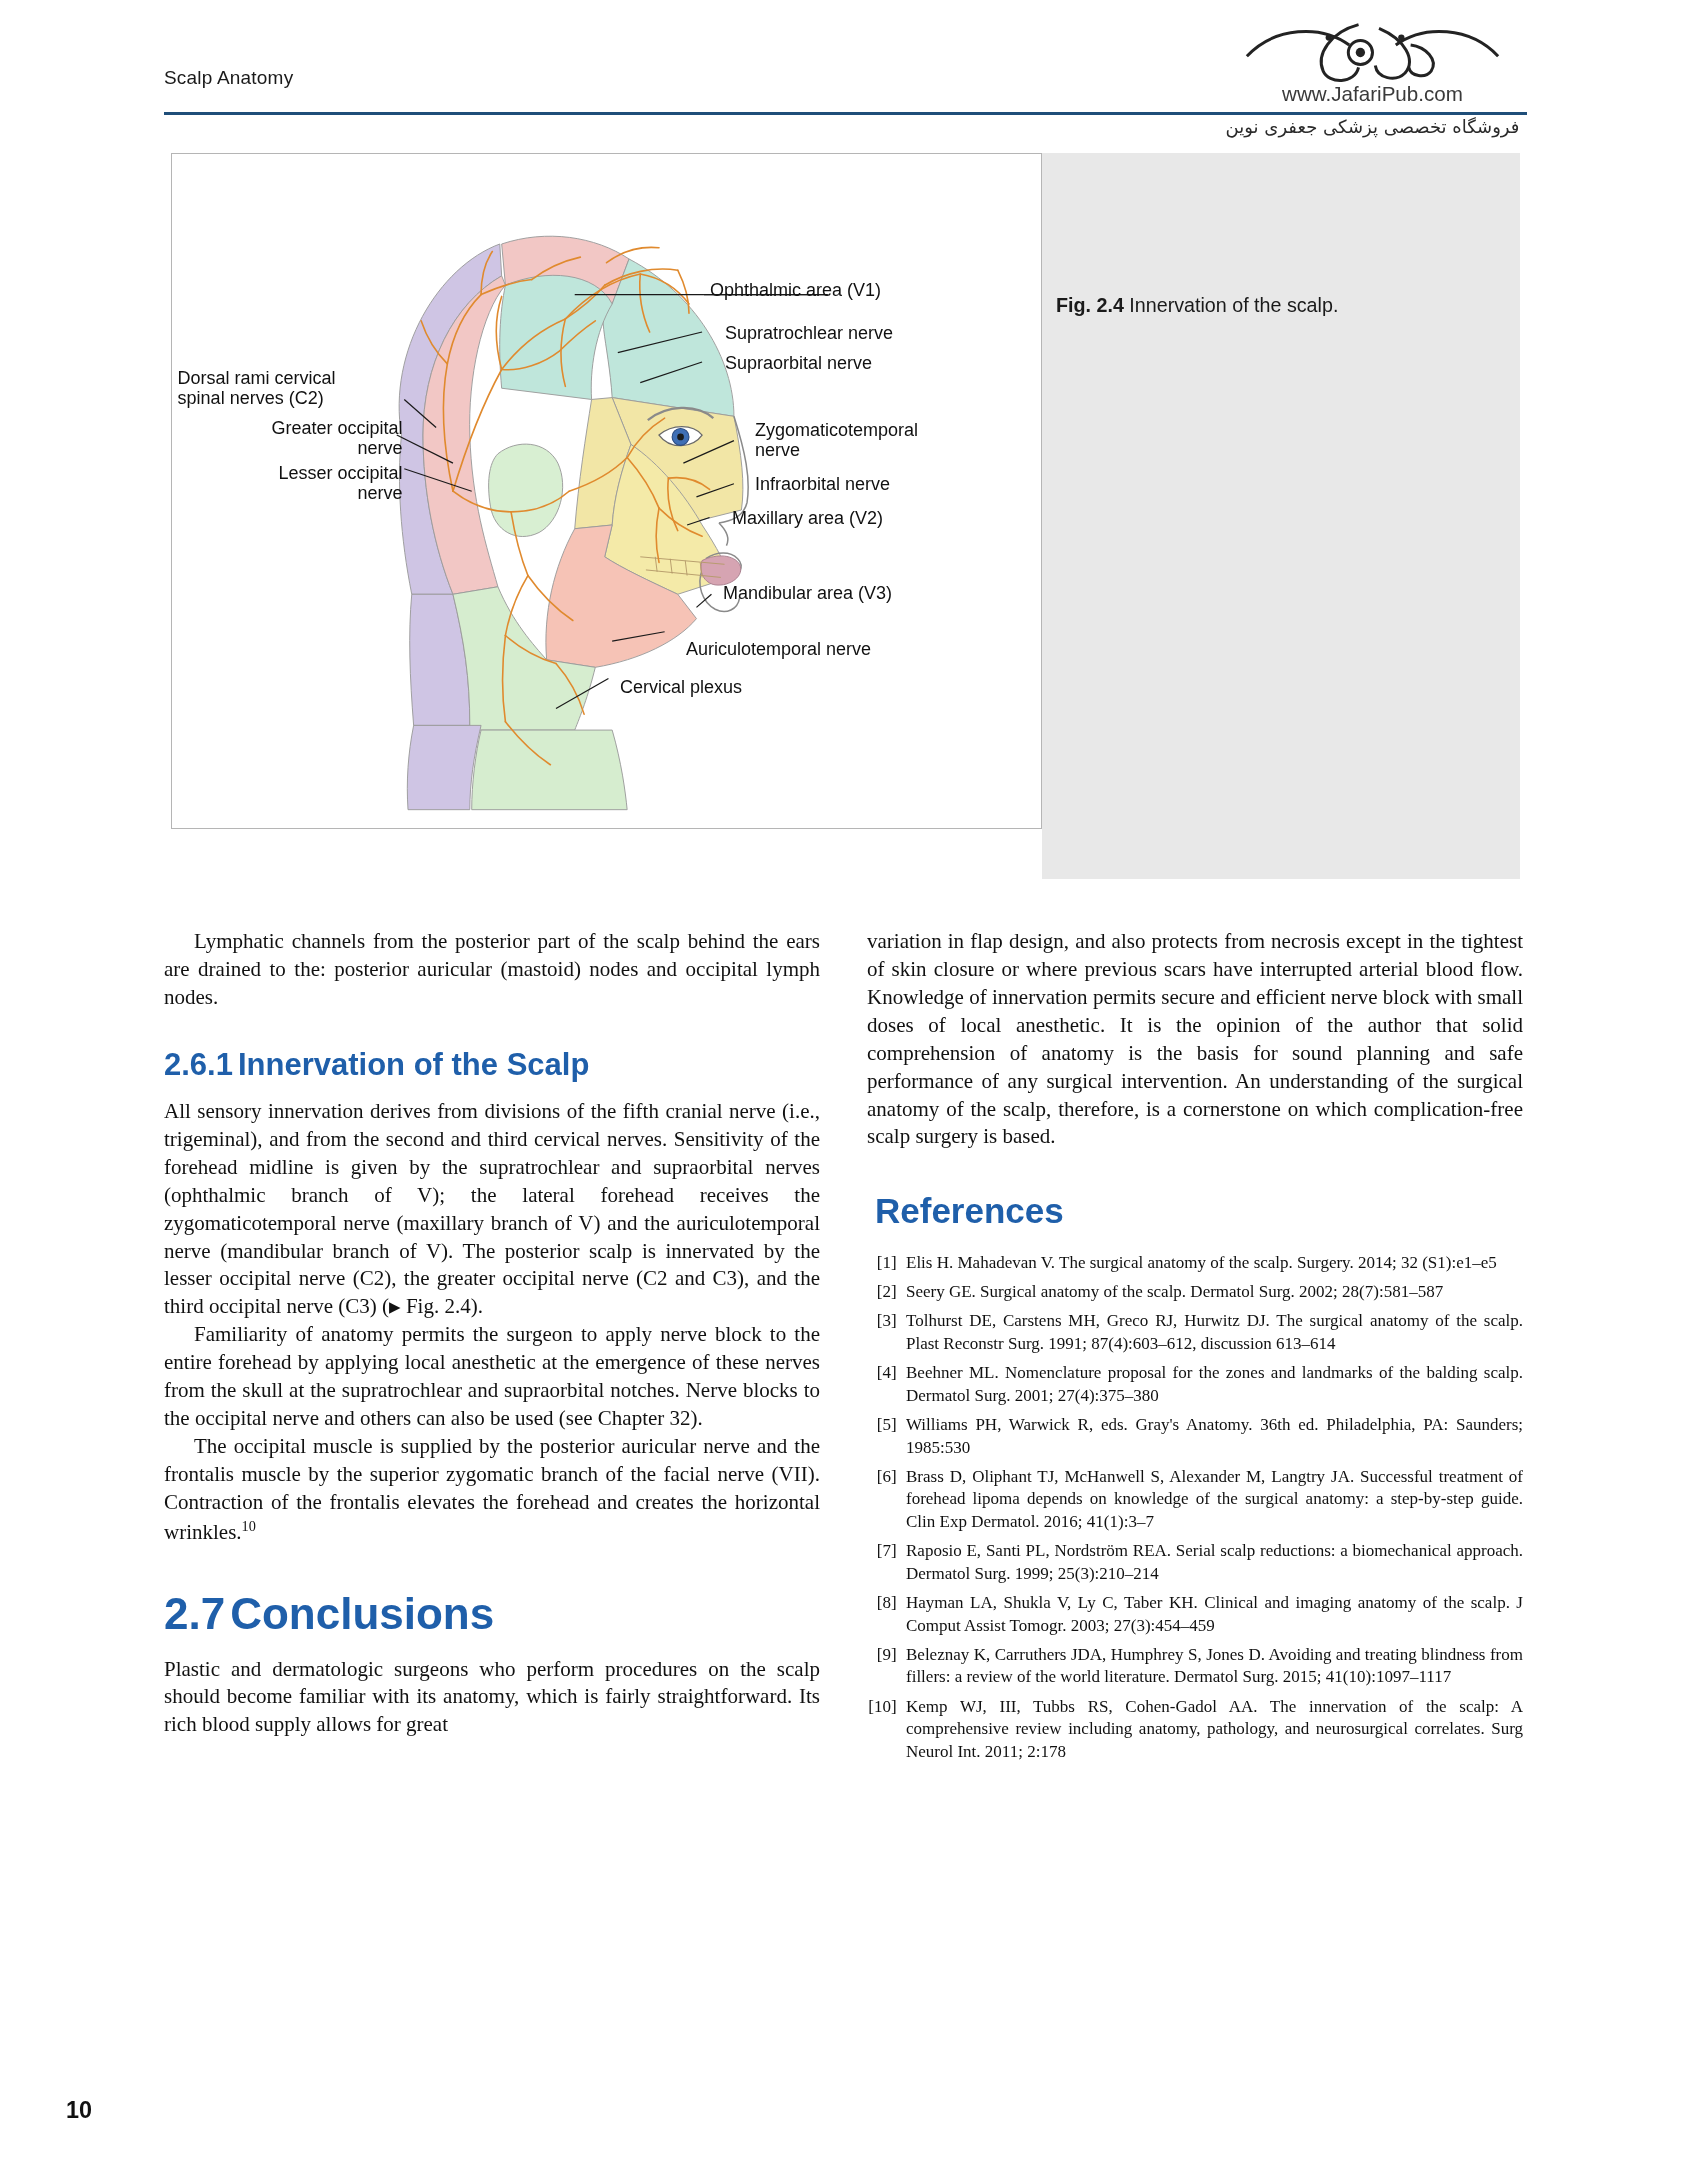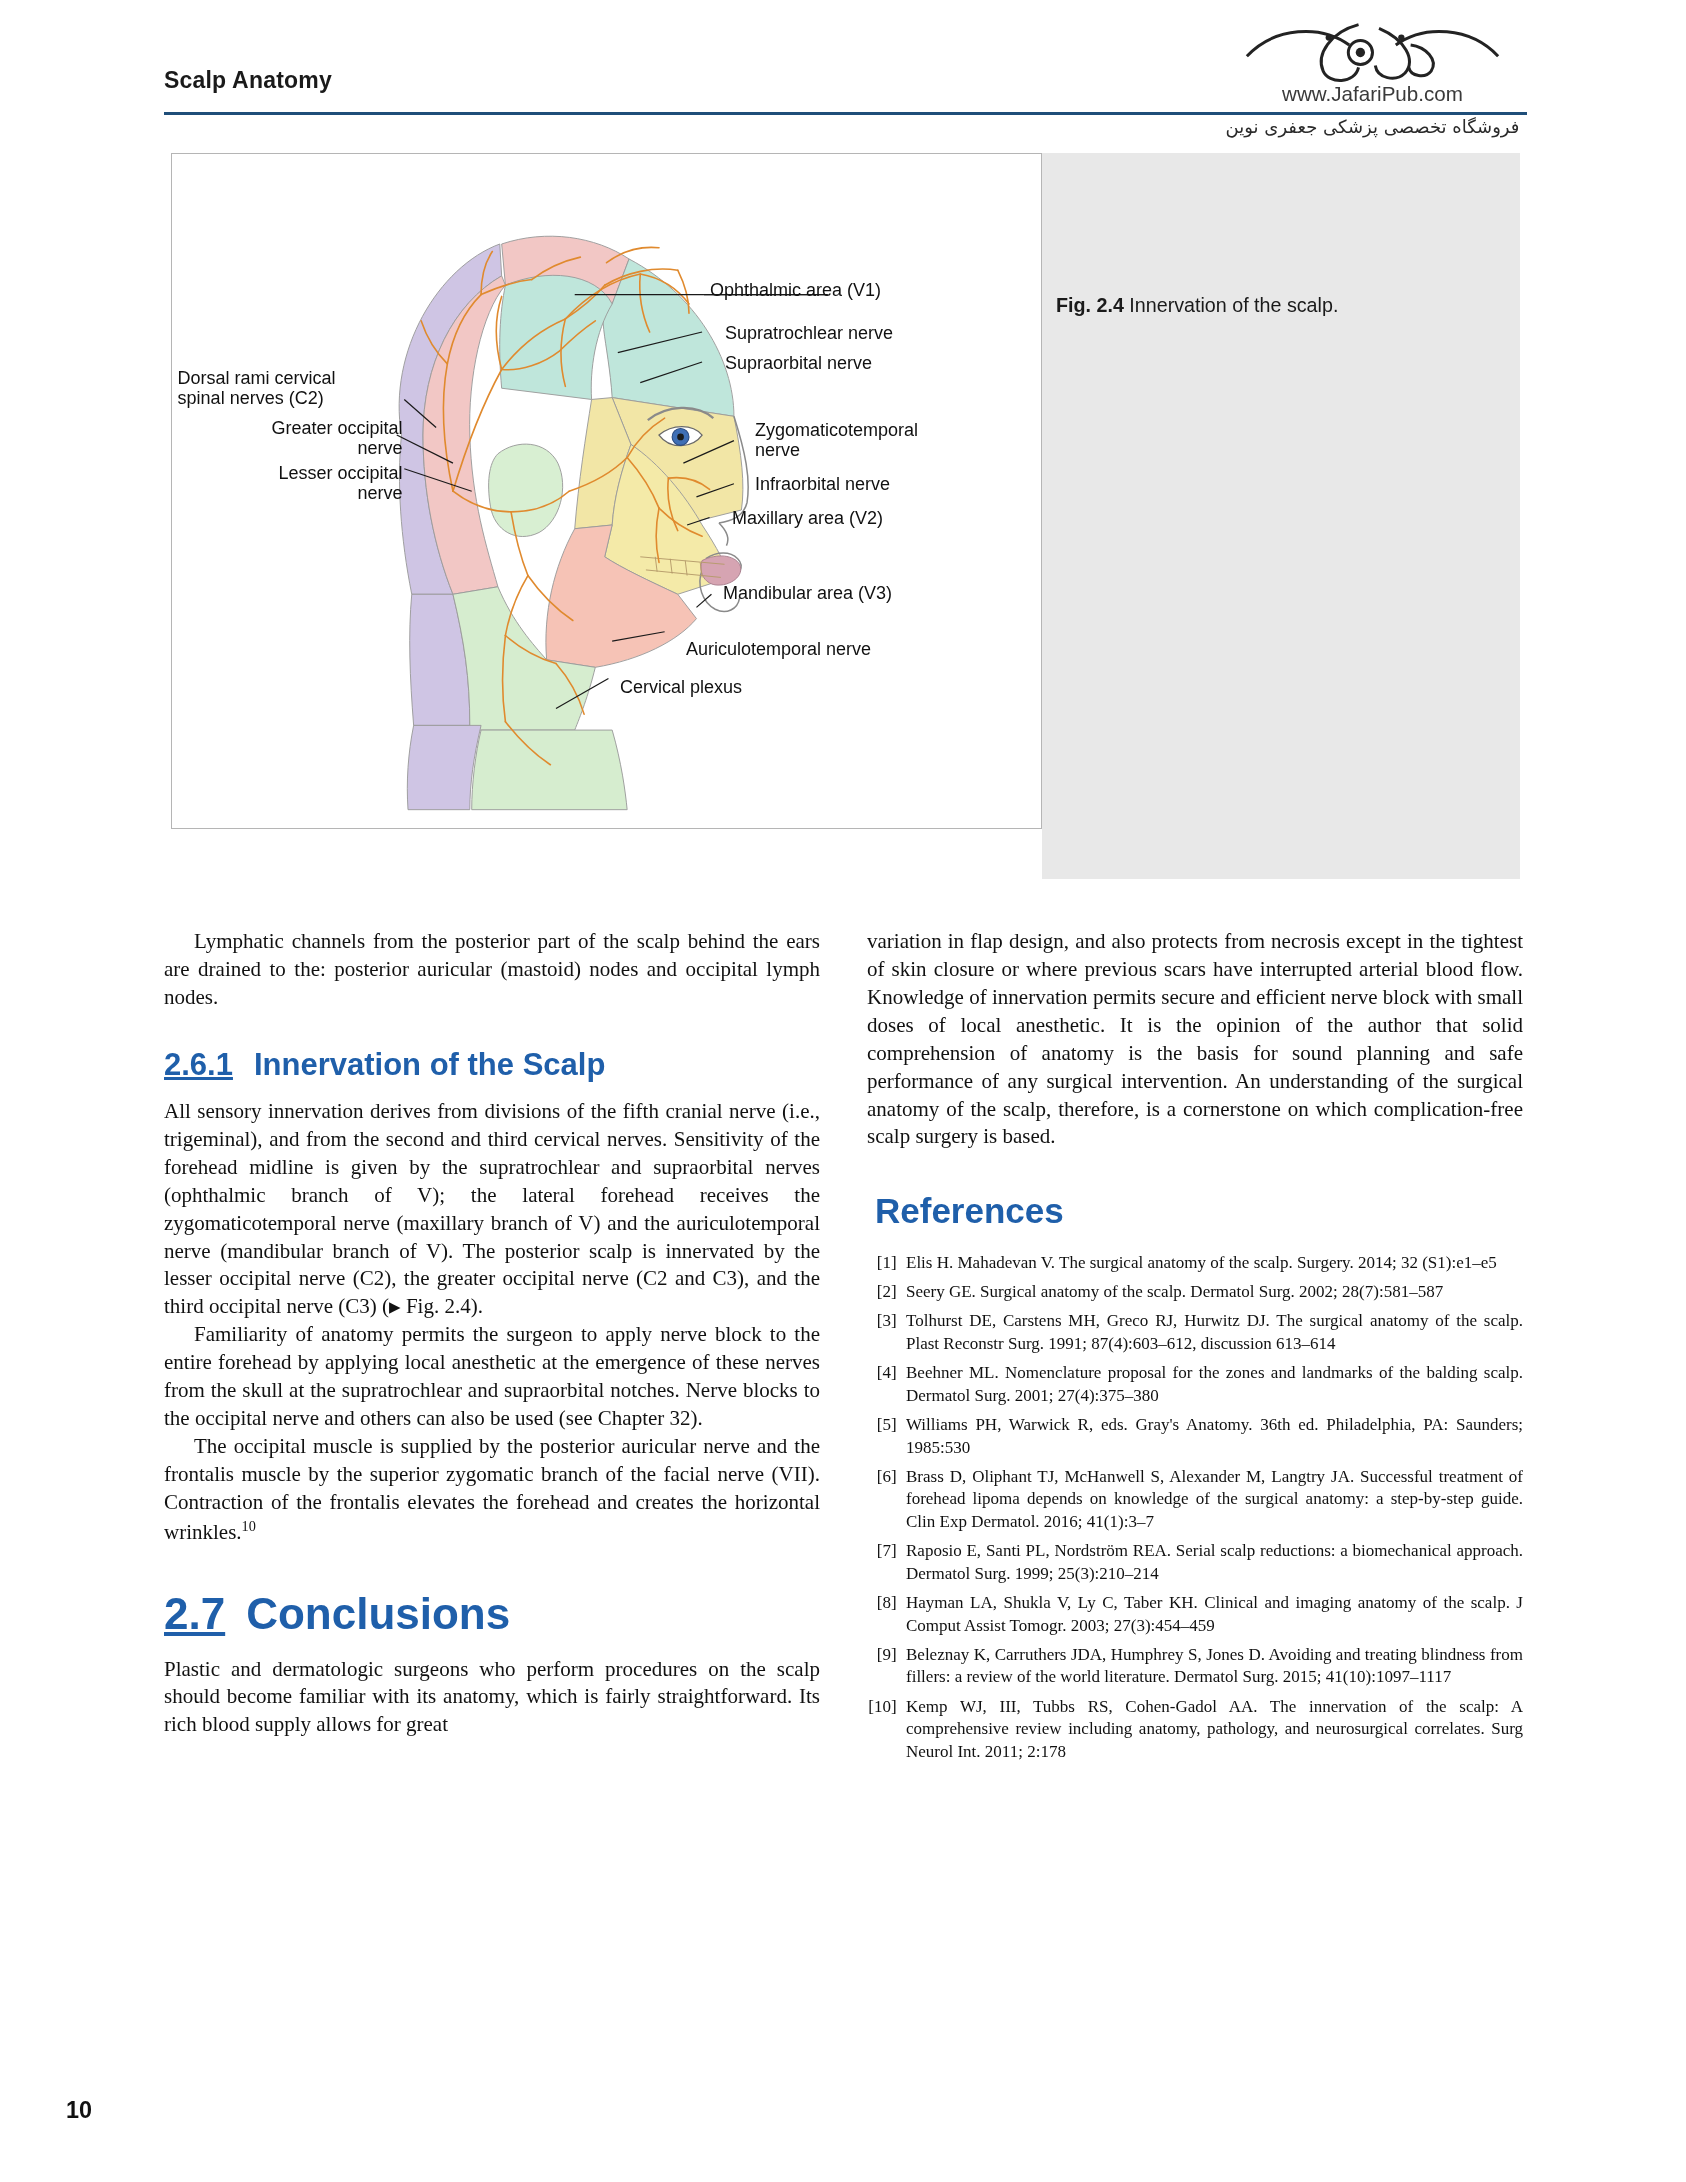--- a/index.html
+++ b/index.html
@@ -24,22 +24,22 @@
 
   
   .header {
     position: absolute;
     left: 164px;
     top: 67px;
     width: 1363px;
   }
   .header-title {
     font-family: "Liberation Sans", sans-serif;
-    font-size: 23px;
-    font-weight: 700;
+    font-size: 19px;
+    font-weight: 400;
     color: #1a1a1a;
     letter-spacing: 0.2px;
   }
   .header-rule {
     position: absolute;
     left: 164px;
     top: 112px;
     width: 1363px;
     height: 2.8px;
     background: #1f4e79;
@@ -141,21 +141,21 @@
   .col p.noindent { text-indent: 0; }
 
   h2.section {
     font-family: "Liberation Sans", sans-serif;
     color: #1f5faa;
     font-size: 31px;
     font-weight: 700;
     margin: 34px 0 15px 0;
     line-height: 1.2;
   }
-  h2.section .num { margin-right: 21px; text-decoration: underline; }
+  h2.section .num { margin-right: 5px; }
 
   h2.refs {
     font-family: "Liberation Sans", sans-serif;
     color: #1f5faa;
     font-size: 35px;
     font-weight: 700;
     margin: 37px 0 17px 8px;
   }
 
   .refs-list {

